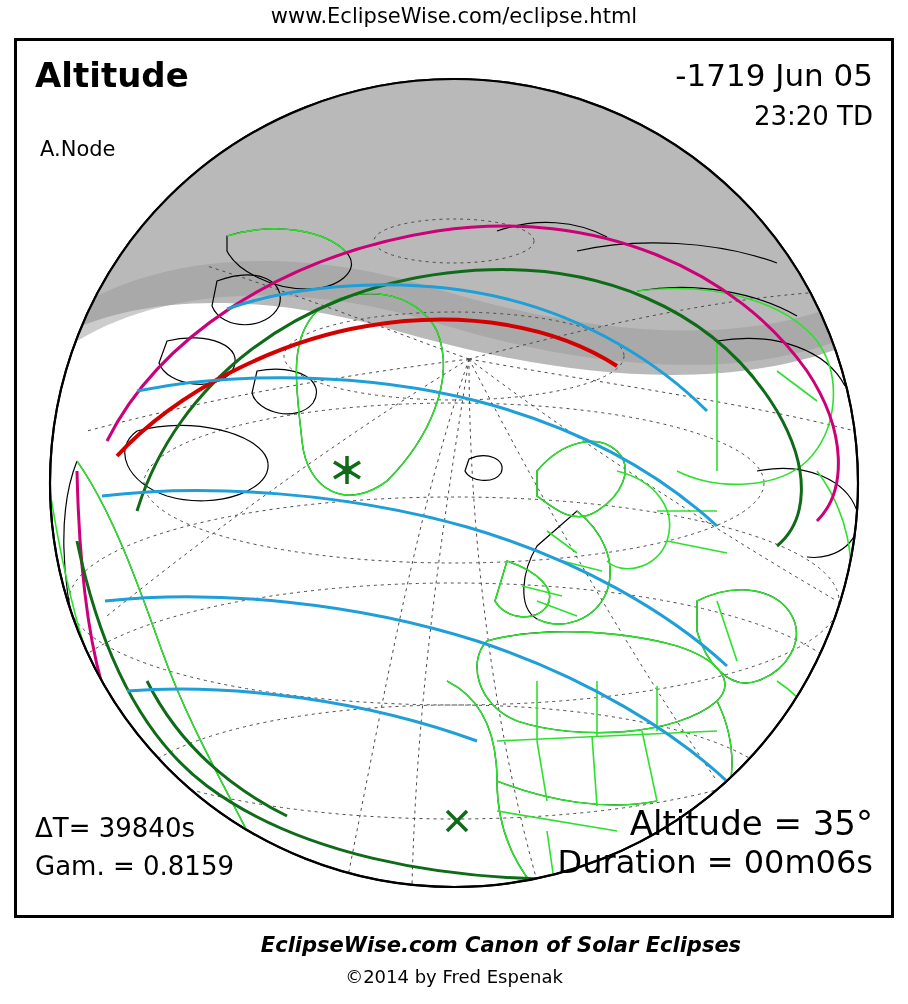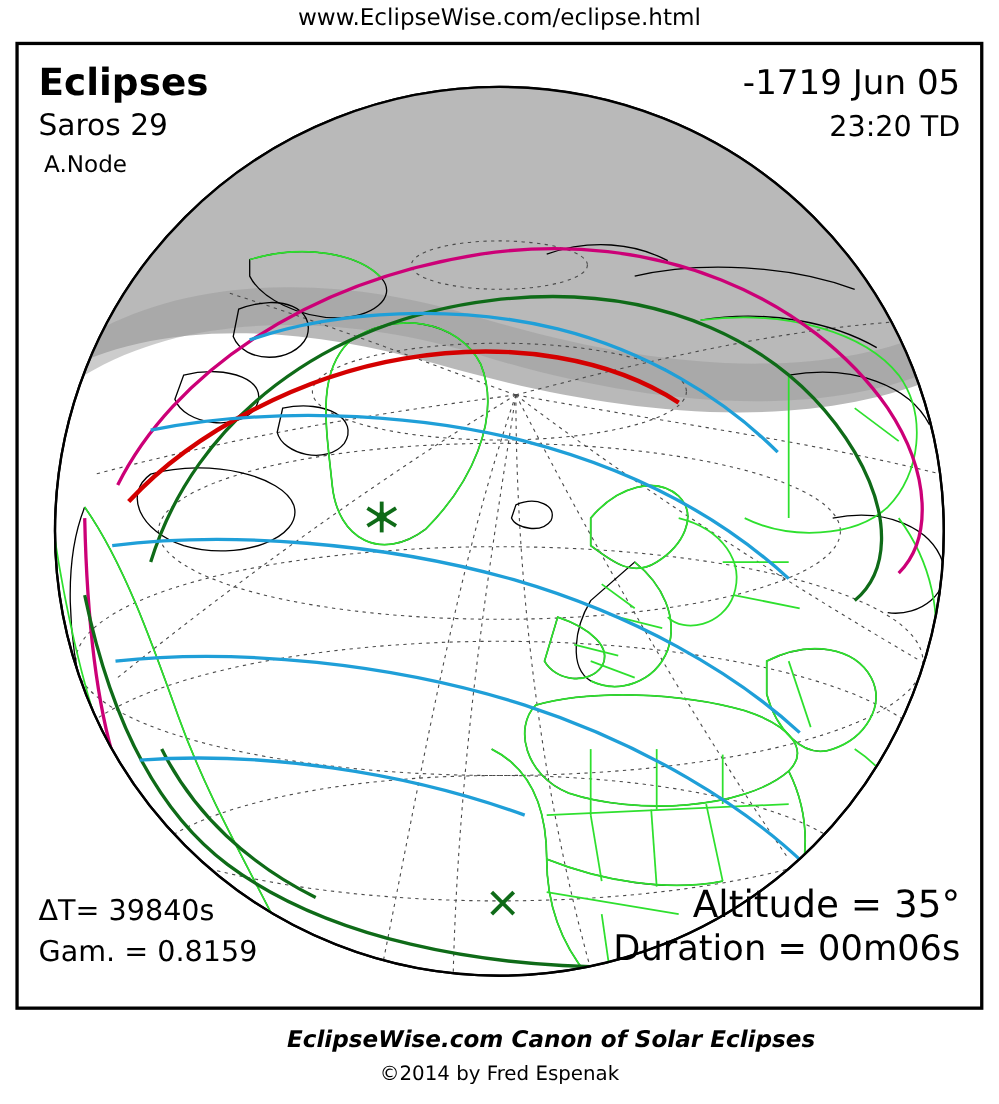--- a/index.html
+++ b/index.html
@@ -285,23 +285,22 @@
         <g stroke="#0f6b18" stroke-width="3.5">
           <line x1="430" y1="770" x2="450" y2="790"></line>
           <line x1="450" y1="770" x2="430" y2="790"></line>
         </g>
 
       </g>
 
       <circle cx="437" cy="442" r="404" fill="none" stroke="#000000" stroke-width="2.2"></circle>
     </svg>
 
-    <div class="lbl title-type">Eclipses</div>
+    <div class="lbl title-type">Altitude</div>
     <div class="lbl title-date">-1719 Jun 05</div>
-    <div class="lbl saros">Saros  29</div>
     <div class="lbl time-td">23:20 TD</div>
     <div class="lbl node">A.Node</div>
     <div class="lbl dt">ΔT=  39840s</div>
     <div class="lbl gamma">Gam. = 0.8159</div>
     <div class="lbl altitude">Altitude = 35°</div>
     <div class="lbl duration">Duration = 00m06s</div>
 
   </div>
 
   <div class="footer-main">EclipseWise.com Canon of Solar Eclipses</div>

